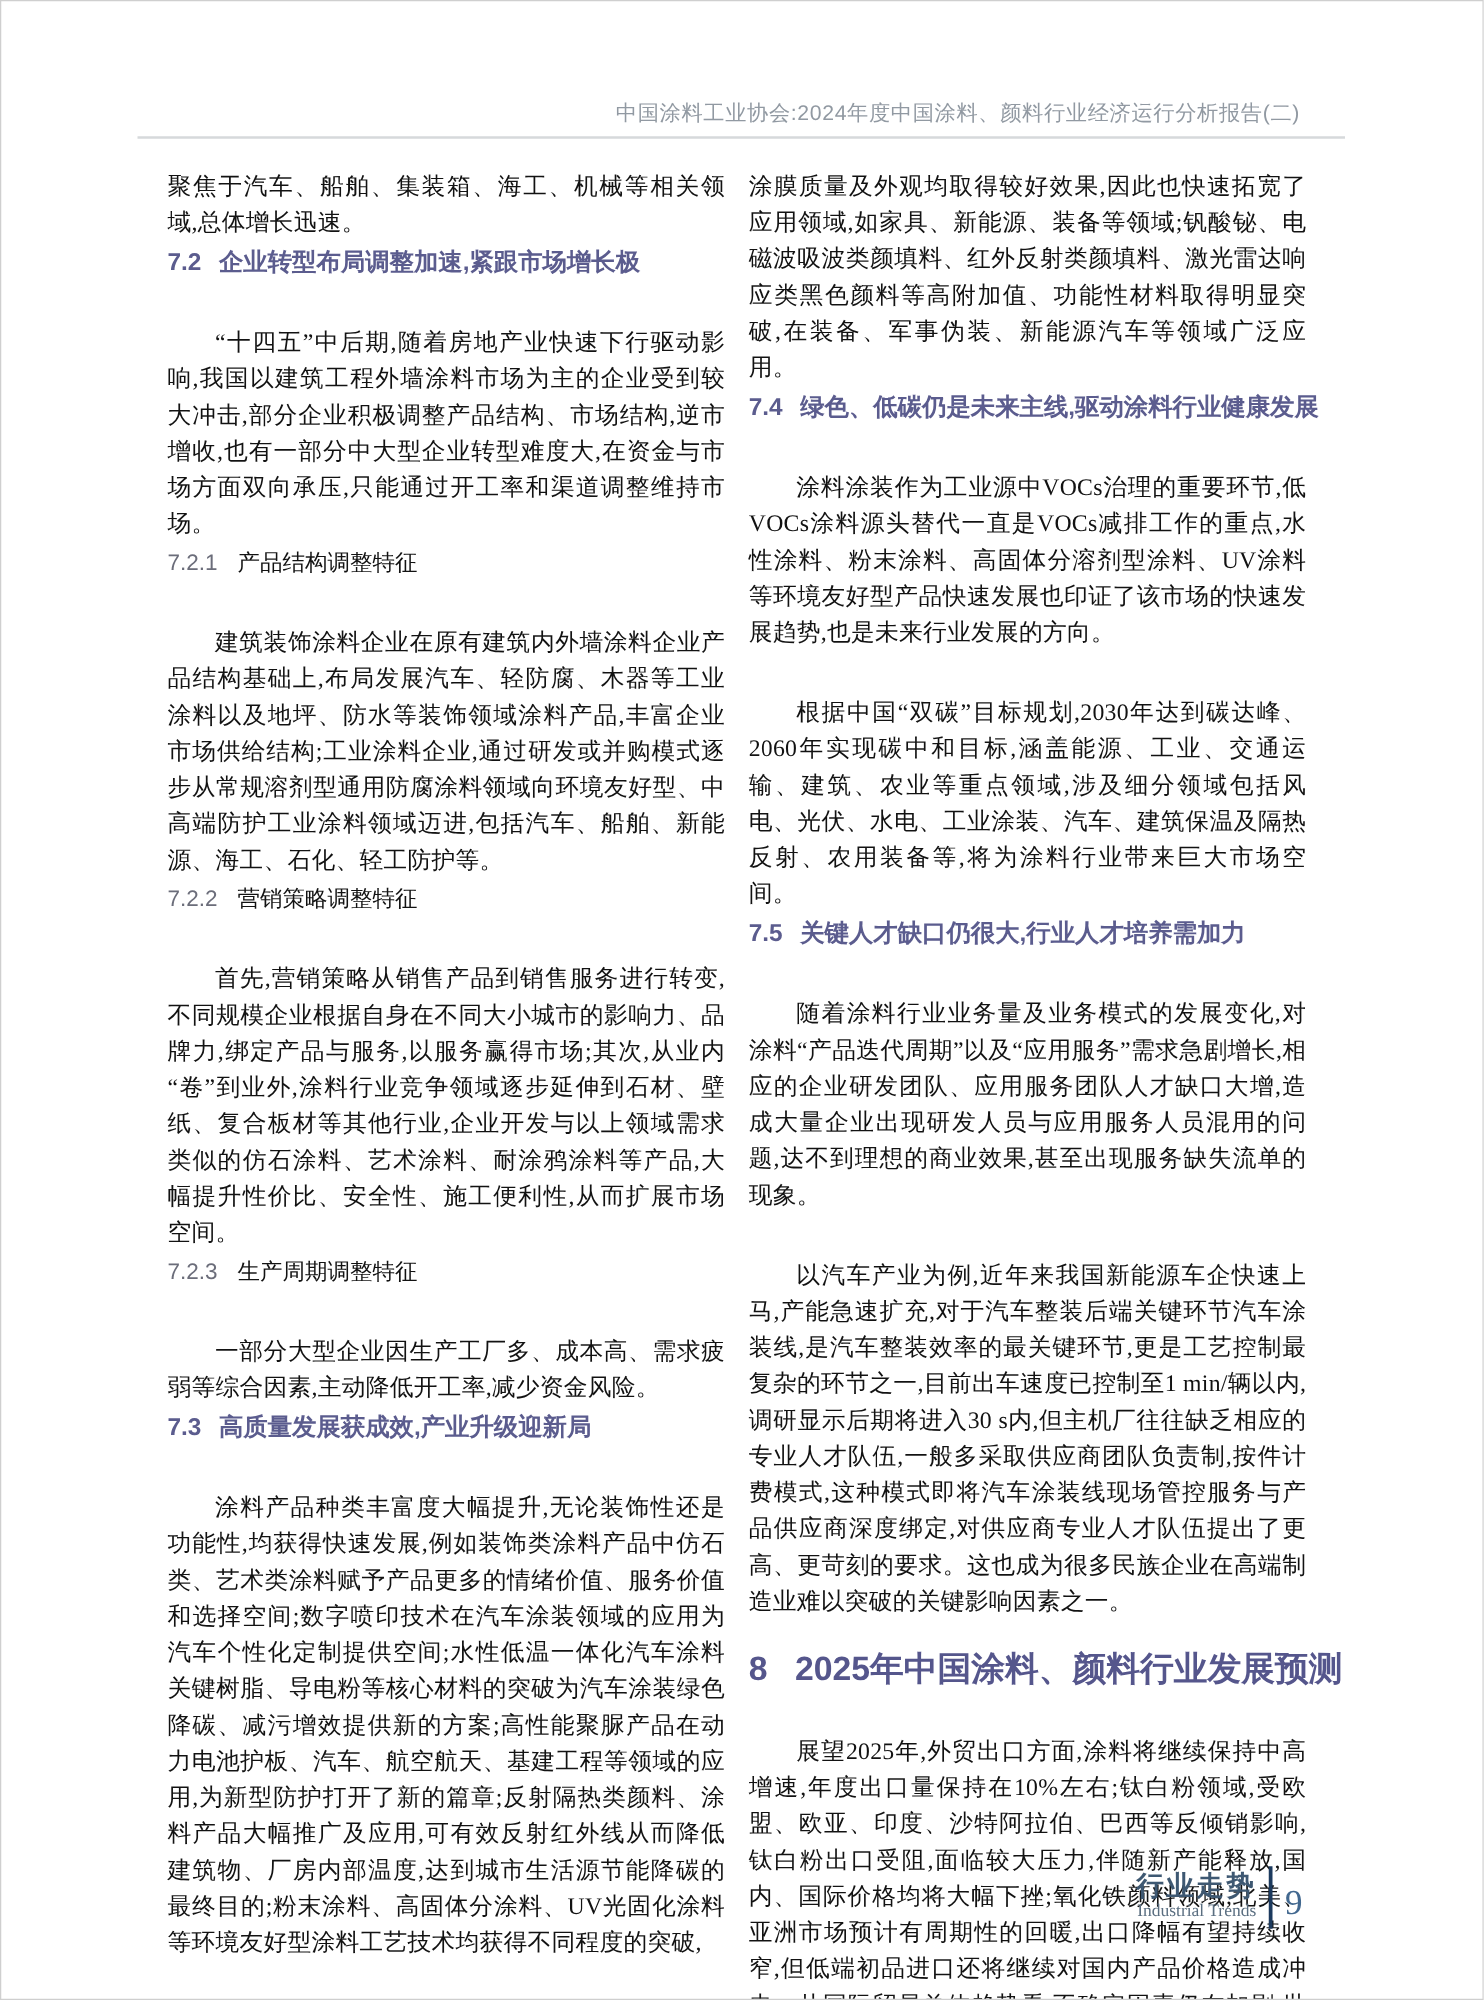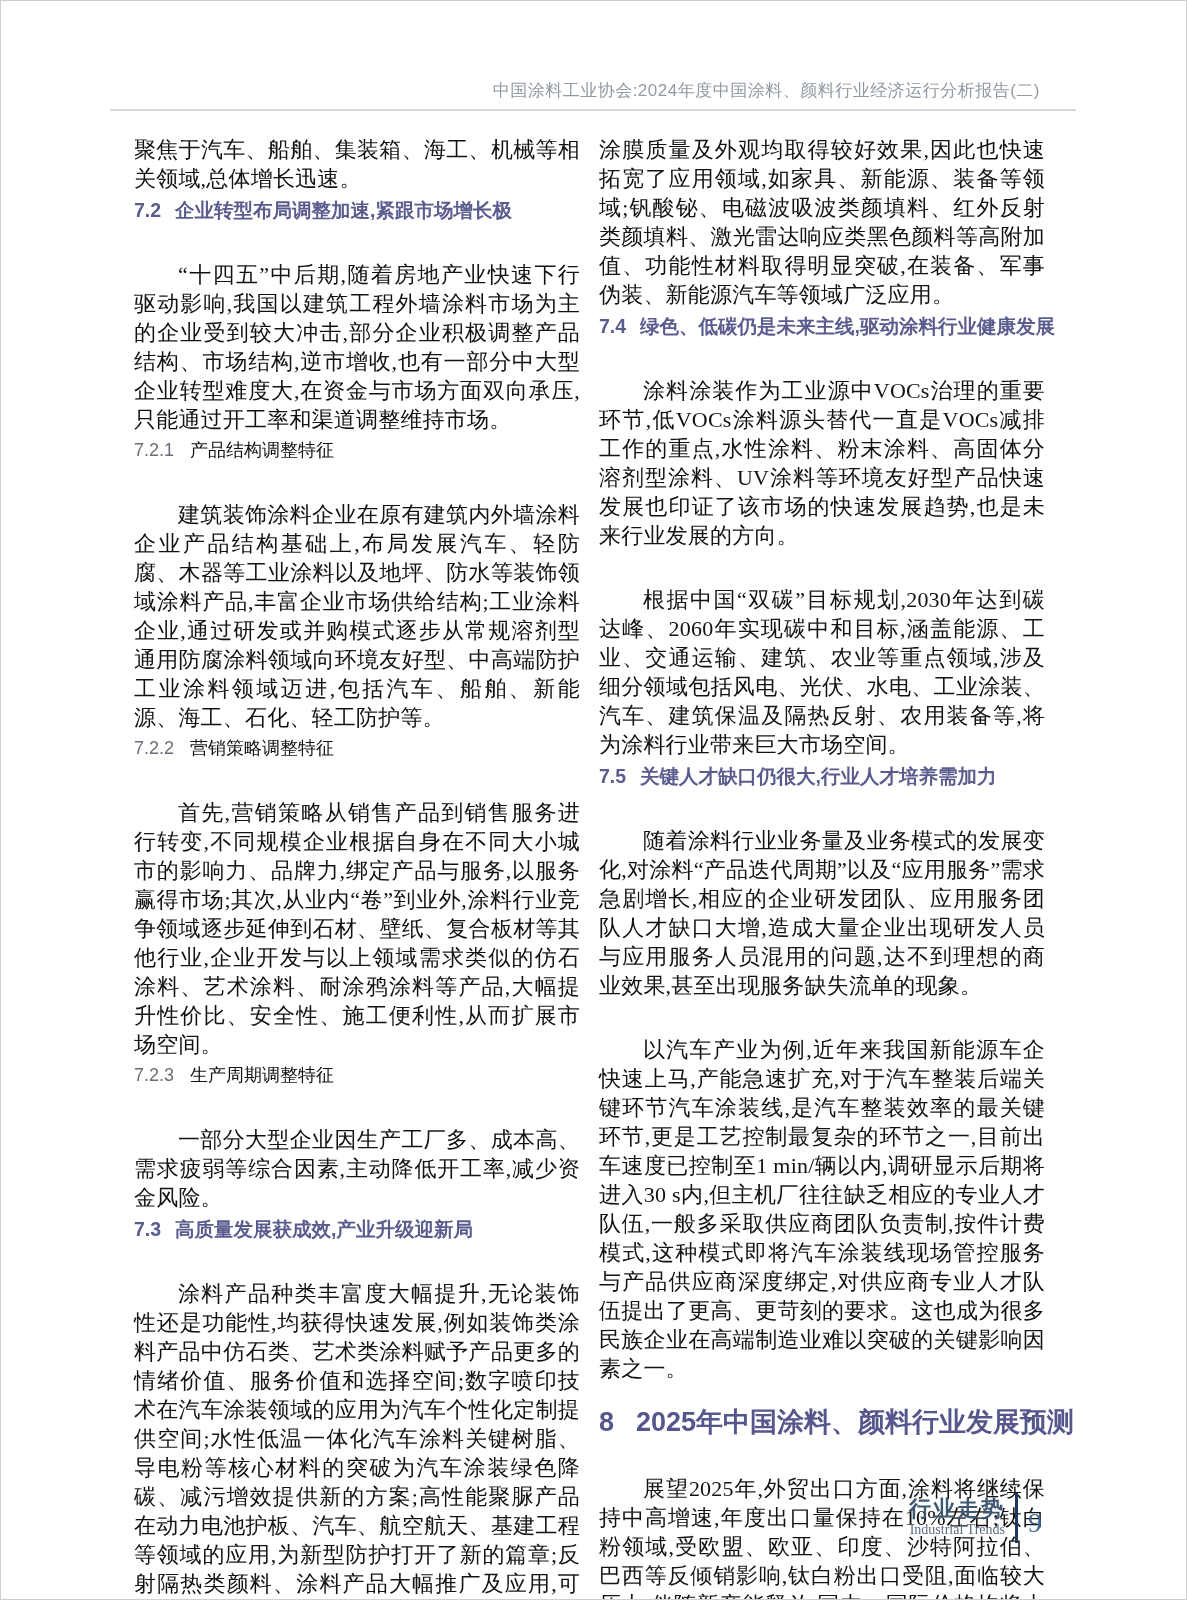--- a/index.html
+++ b/index.html
@@ -33,21 +33,21 @@
   .columns{
     display:flex;
     gap:19px;
     margin:24px 144px 0 133px;
   }
   .col{
     width:446px;
     flex:0 0 446px;
   }
   .p,.p-cont{
-    font-size:22px;
+    font-size:19px;
     line-height:29px;
     text-align:justify;
     margin:0;
     letter-spacing:.2px;
   }
   .p{ text-indent:2em;margin-top:35px; }
   .p-cont{ text-indent:0; }
   .h2{
     font-family:"Liberation Sans","DejaVu Sans",sans-serif;
     font-weight:bold;

